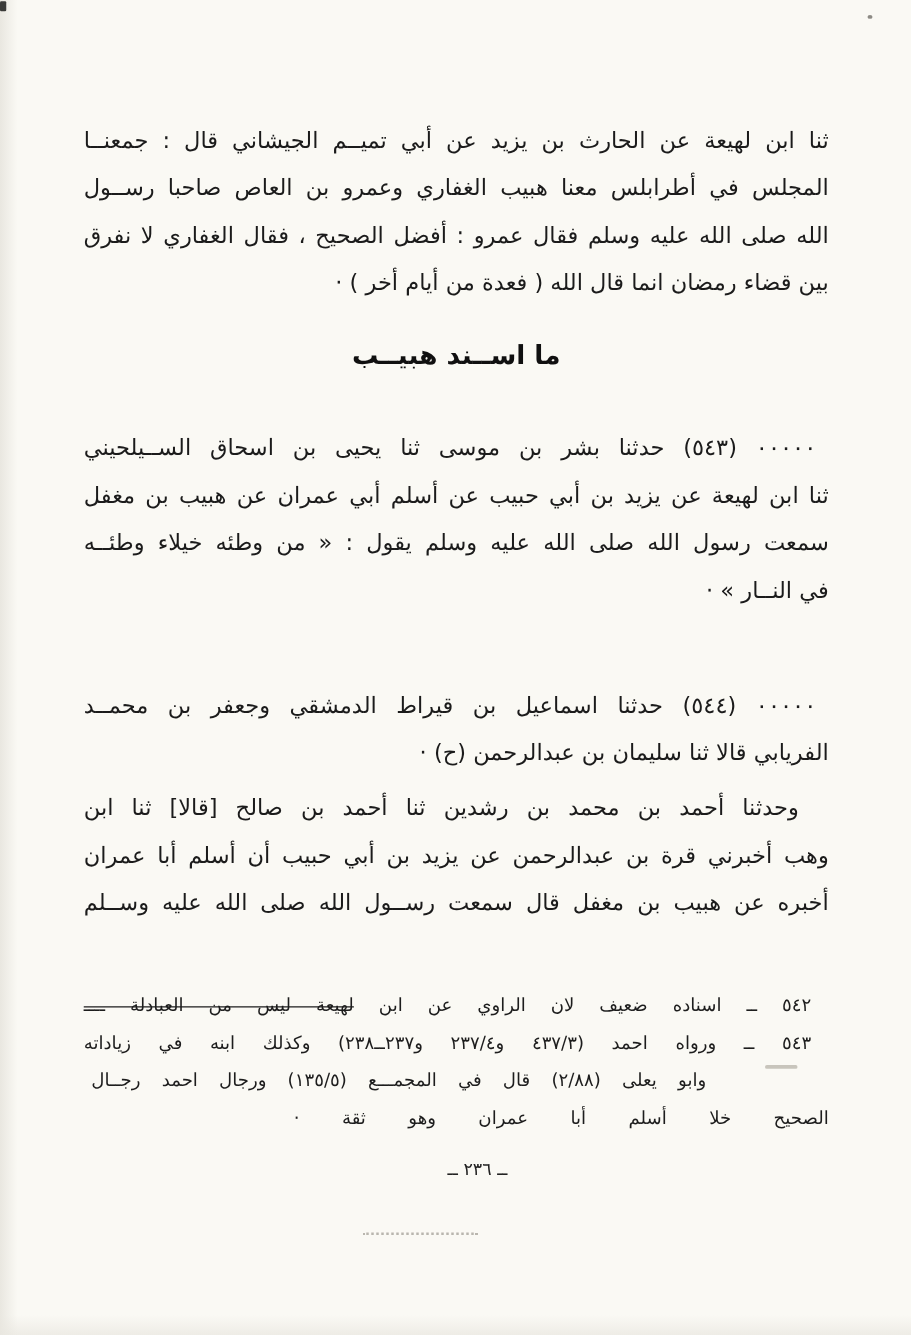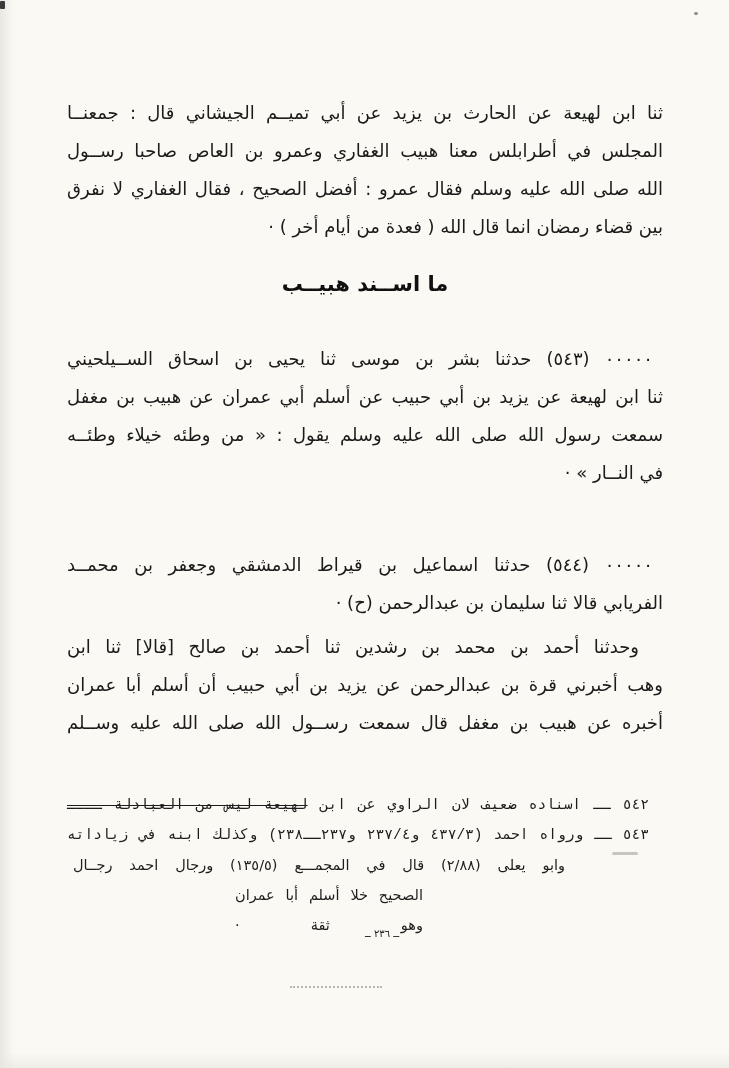--- a/index.html
+++ b/index.html
@@ -52,31 +52,31 @@
   }
 
   .footnotes { position: absolute; right: 0; left: 0; }
   .fline {
     font-size: 14.5px;
     line-height: 30px;
     color: #1d1d1d;
     text-align: justify;
     text-align-last: justify;
   }
-  .fline.fn-start { text-indent: 14px; font-family: Liberation Mono, monospace; }
+  .fline.fn-start { text-indent: 14px; }
   .fline.fn-cont { margin-right: 98px; margin-left: 6px; }
-  .fline.fn-end  { margin-right: 240px; margin-left: 168px; text-align-last: justify; }
+  .fline.fn-end  { margin-left: 168px; text-align-last: justify; }
   .strike { text-decoration: line-through; text-decoration-thickness: 1px; }
 
   .pagenum {
     position: absolute;
     right: 0; left: 0;
     padding-left: 34px;
     text-align: center;
-    font-size: 10px;
+    font-size: 14px;
     color: #222;
   }
 
   
   .artifact { position: absolute; pointer-events: none; }
   .speck-tl { top: 1px; left: 0; width: 5px; height: 8px; background: #3a3a38; border-radius: 1px; }
   .speck-tr { top: 12px; left: 694px; width: 4px; height: 3px; background: #8d8b85; border-radius: 50%; }
   .dotline  { top: 986px; left: 290px; width: 92px; border-top: 2px dotted #b9b6ae; }
   .smudge-fn { top: 852px; left: 612px; width: 26px; height: 3px; background: #c8c5bc; border-radius: 2px; }
 </style>

